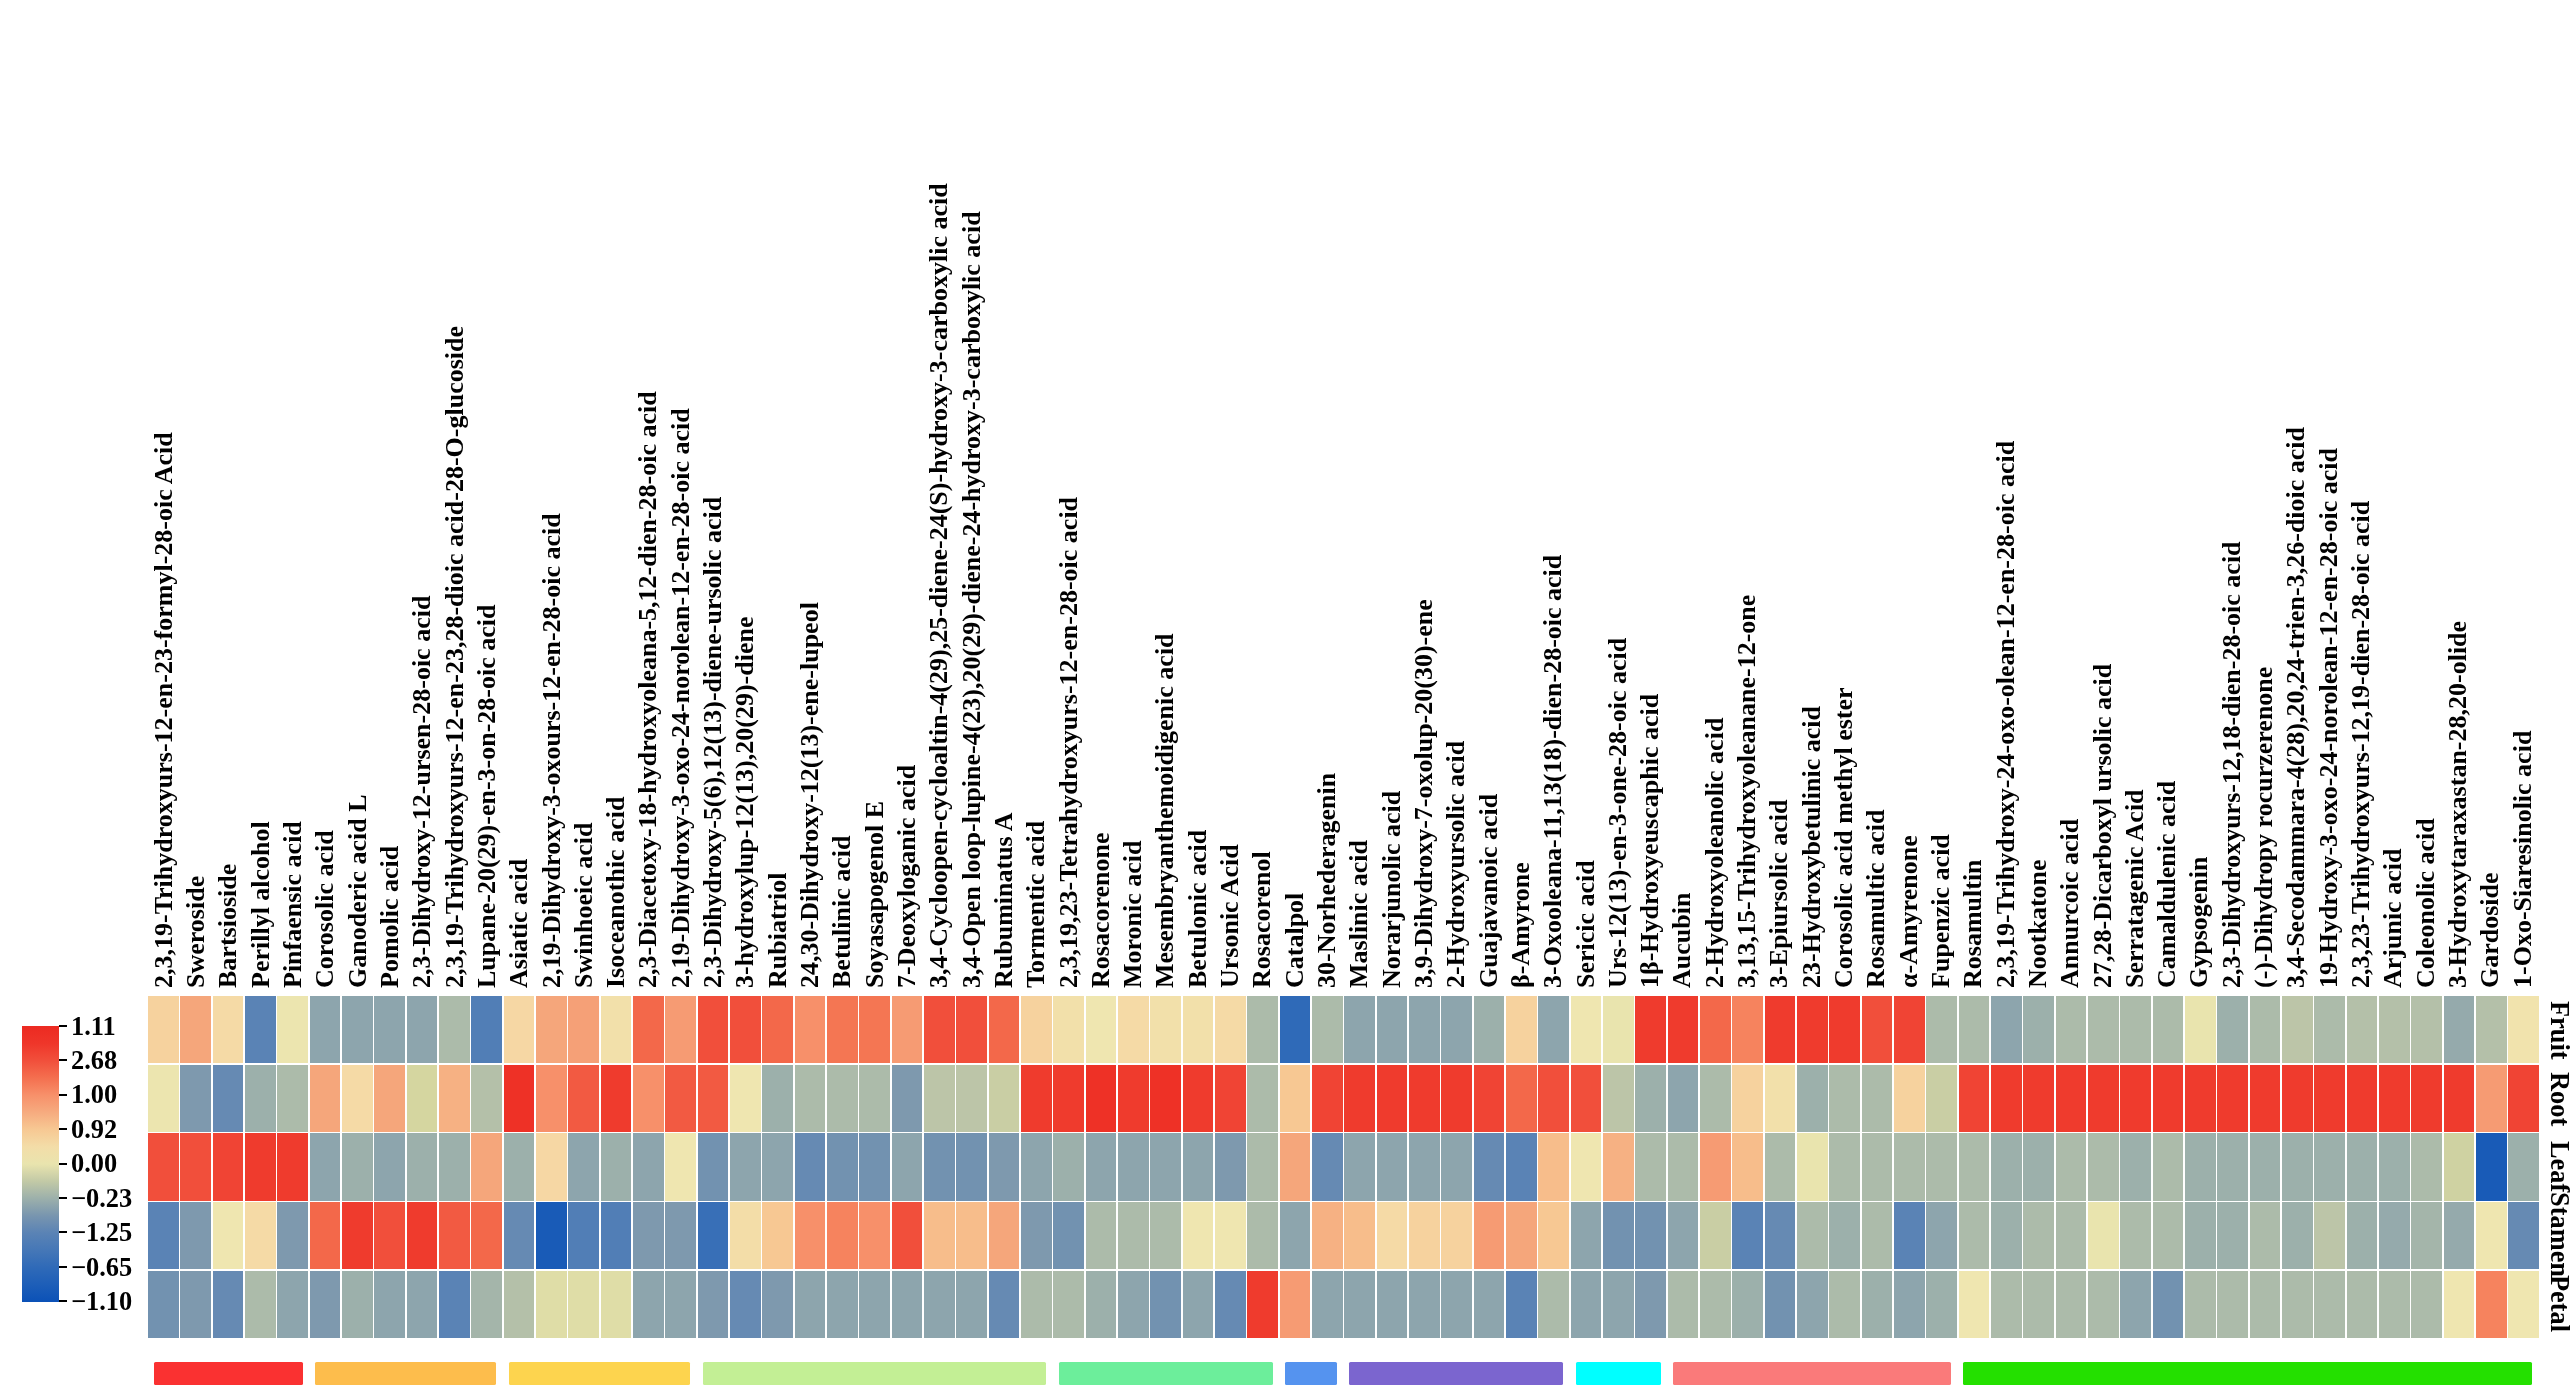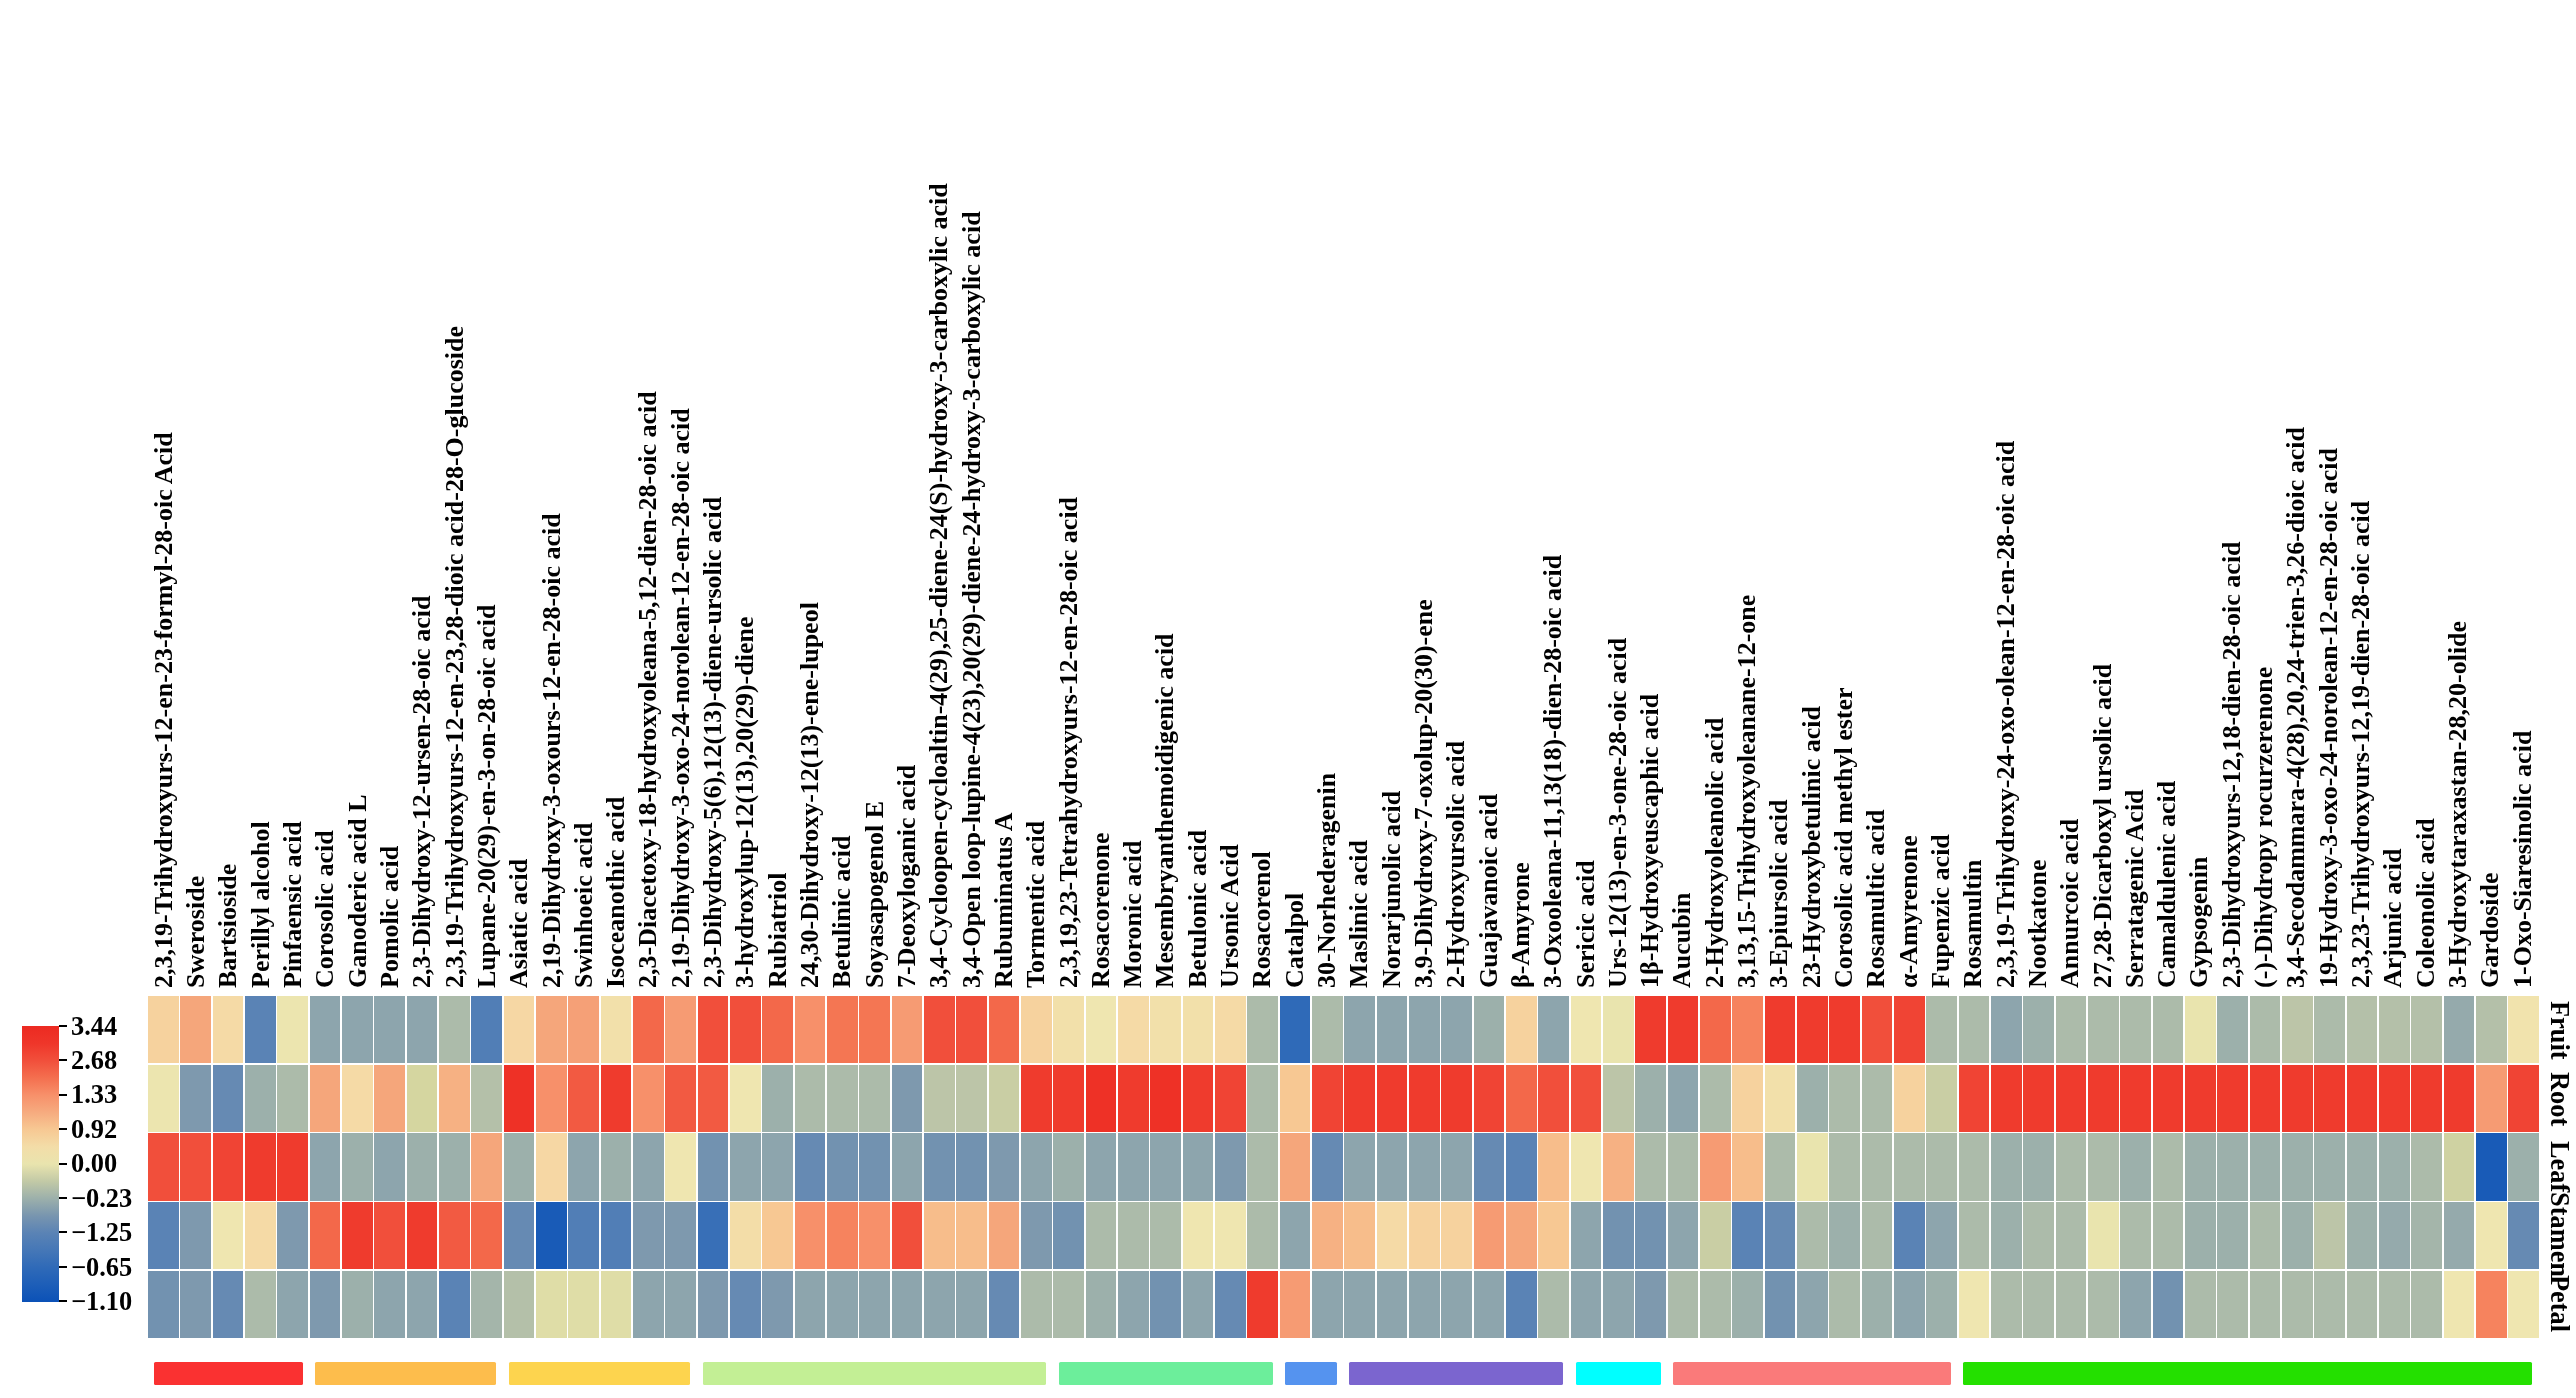--- a/index.html
+++ b/index.html
@@ -25,25 +25,25 @@
   
   .cat-bar{position:absolute;top:1362px;height:23px;border-radius:1.6px;}
 </style>
 </head>
 <body>
 
 <div class="canvas">
   <div id="colorbar" style="left: 22px; top: 1026px; width: 37px; height: 276px; background: linear-gradient(rgb(236, 42, 33) 0%, rgb(239, 54, 42) 6.3%, rgb(241, 79, 59) 12.5%, rgb(244, 111, 79) 18.8%, rgb(247, 144, 106) 25%, rgb(246, 171, 127) 31.3%, rgb(247, 200, 147) 37.5%, rgb(243, 221, 168) 43.8%, rgb(233, 228, 174) 50%, rgb(194, 201, 166) 56.3%, rgb(156, 176, 171) 62.5%, rgb(120, 149, 175) 68.8%, rgb(90, 131, 181) 75%, rgb(69, 119, 183) 81.3%, rgb(47, 106, 184) 87.5%, rgb(29, 94, 184) 93.8%, rgb(11, 81, 183) 100%);"></div>
   <div id="colorbar-labels">
       <div class="cb-tick" style="top: 1025px;"></div>
-      <div class="cb-label" style="top: 1013px;">3.44</div>
+      <div class="cb-label" style="top: 1013px;">1.11</div>
       <div class="cb-tick" style="top: 1059px;"></div>
       <div class="cb-label" style="top: 1047px;">2.68</div>
       <div class="cb-tick" style="top: 1094px;"></div>
-      <div class="cb-label" style="top: 1081px;">1.33</div>
+      <div class="cb-label" style="top: 1081px;">1.00</div>
       <div class="cb-tick" style="top: 1128px;"></div>
       <div class="cb-label" style="top: 1116px;">0.92</div>
       <div class="cb-tick" style="top: 1163px;"></div>
       <div class="cb-label" style="top: 1150px;">0.00</div>
       <div class="cb-tick" style="top: 1197px;"></div>
       <div class="cb-label" style="top: 1185px;">−0.23</div>
       <div class="cb-tick" style="top: 1231px;"></div>
       <div class="cb-label" style="top: 1219px;">−1.25</div>
       <div class="cb-tick" style="top: 1266px;"></div>
       <div class="cb-label" style="top: 1254px;">−0.65</div>

